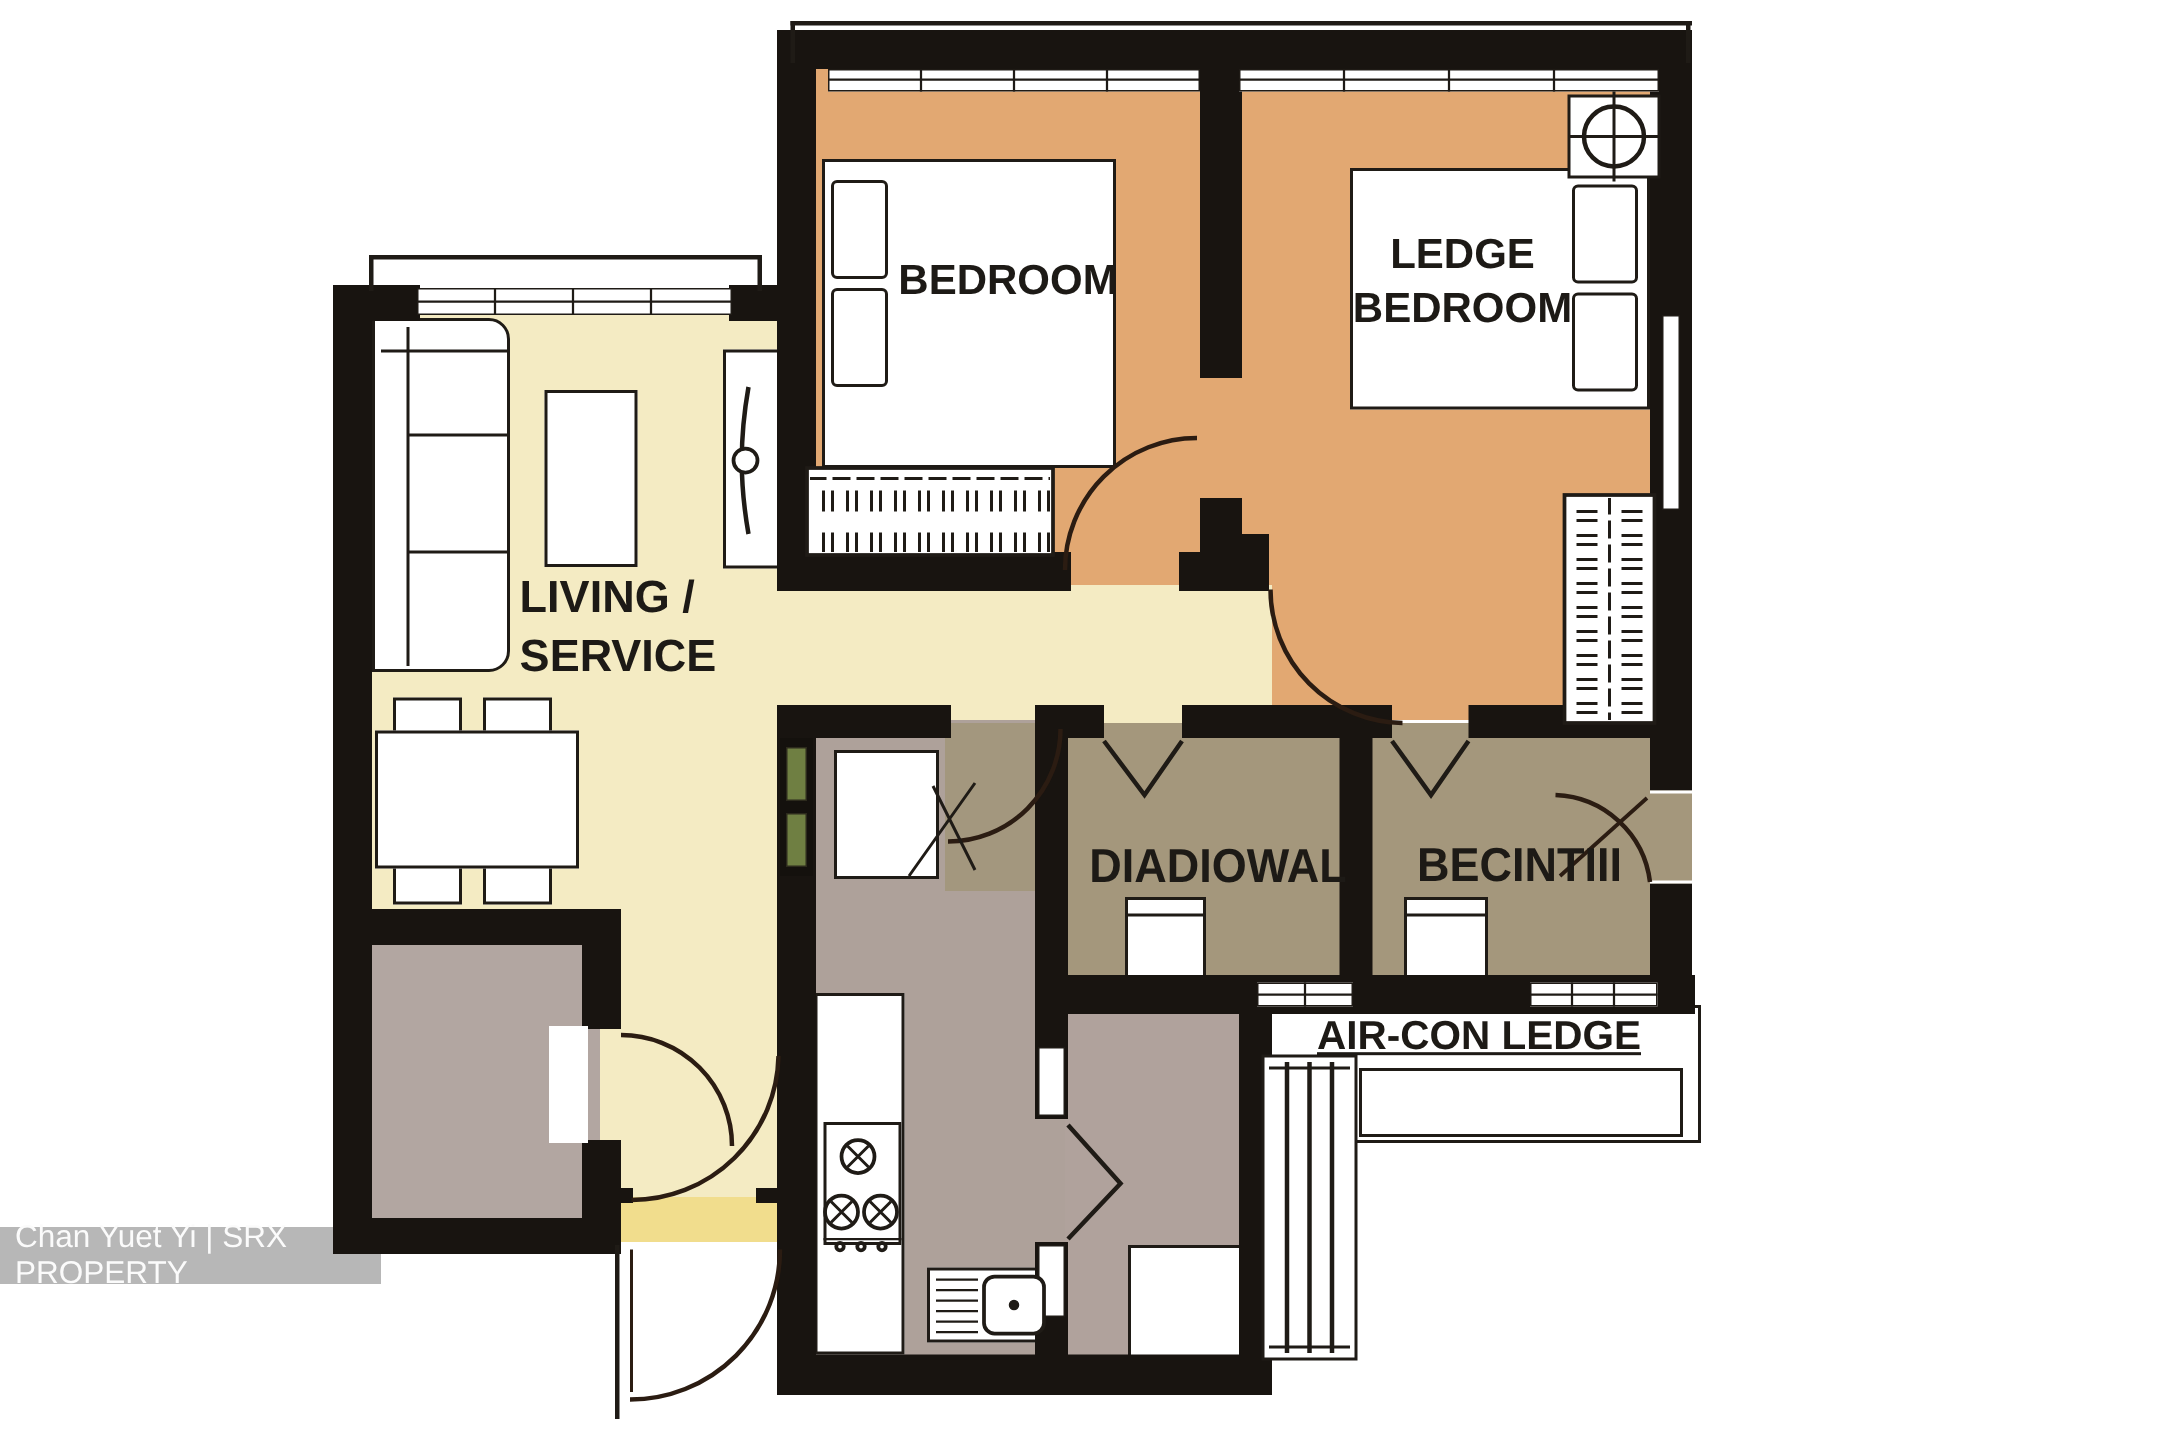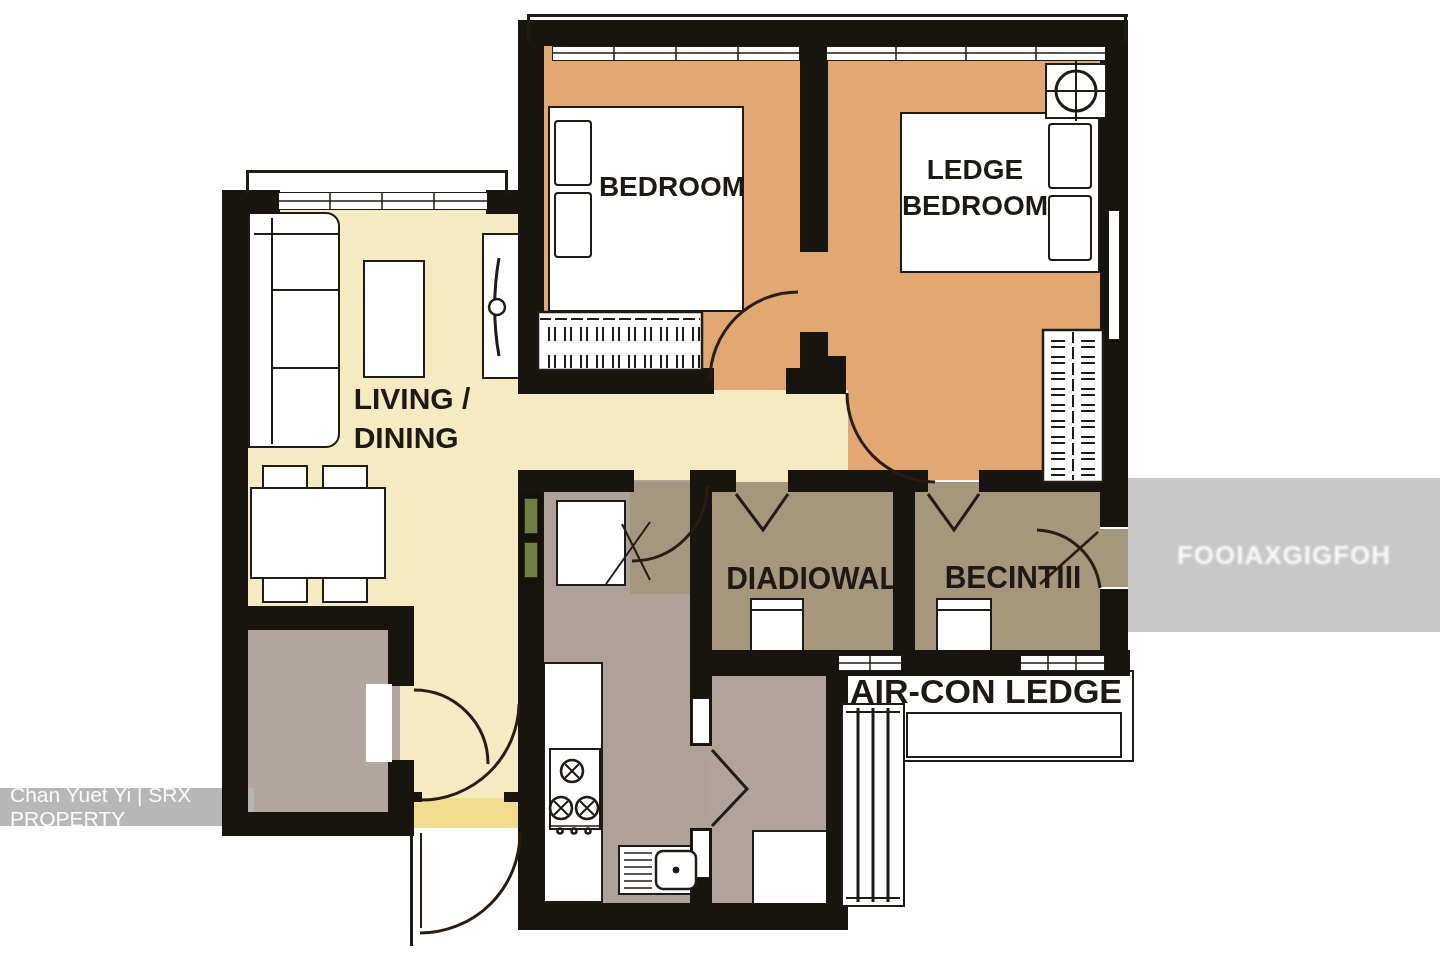--- a/index.html
+++ b/index.html
@@ -24,21 +24,21 @@
   .slit{position:absolute;background:#fff;border:1px solid #1f1b16;box-sizing:border-box;z-index:6;}
   svg.lines{position:absolute;left:0;top:0;z-index:6;}
   
   .lbl{position:absolute;z-index:7;color:#1d1a16;font-weight:bold;text-align:center;
        transform:translate(-50%,-50%);white-space:pre;line-height:1.3;}
   .garbled{filter:blur(0.5px);transform:translate(-50%,-50%) scaleY(1.06);}
   
   .wm-right{position:absolute;left:1128px;top:478px;width:312px;height:154px;
             background:var(--watermark-gray);z-index:3;display:flex;align-items:center;justify-content:center;}
   .wm-right span{color:#fdfdfd;font-size:26px;font-weight:bold;letter-spacing:1px;filter:blur(0.9px);opacity:.95;}
-  .wm-bottom{position:absolute;left:0;top:788px;width:254px;height:38px;background:#b7b7b7;
+  .wm-bottom{position:absolute;left:0;top:818px;width:254px;height:38px;background:#b7b7b7;
              z-index:4;display:flex;align-items:center;}
   .wm-bottom span{color:#fbfbfb;font-size:21px;padding-left:10px;}
   .tanopen{position:absolute;left:1100px;top:527px;width:28px;height:62px;background:var(--bath-floor);
            z-index:6;border-top:2px solid #fff;border-bottom:2px solid #fff;box-sizing:border-box;}
   .greenwin{position:absolute;left:520px;top:492px;width:22px;height:92px;background:#14110d;z-index:6;}
   .greenwin i{position:absolute;left:4px;width:14px;height:36px;background:#6f7f42;
               border:1px solid #2c2a1c;box-sizing:border-box;}
 </style>
 </head>
 <body>
@@ -80,23 +80,20 @@
   <div class="fur" style="left:618px;top:845px;width:84px;height:50px;"></div>
 
   <div class="fur" style="left:750px;top:598px;width:54px;height:62px;border-width:2px;"></div>
   <div class="fur" style="left:936px;top:598px;width:56px;height:62px;border-width:2px;"></div>
 
   <div class="fur" style="left:752px;top:830px;width:76px;height:76px;border-width:2px;"></div>
 
   <div class="fur" style="left:838px;top:670px;width:296px;height:92px;border-width:2.5px;"></div>
   <div class="fur" style="left:906px;top:712px;width:216px;height:46px;border-width:2.5px;"></div>
 
-  <div class="wm-right">
-    <span>FOOIAXGIGFOH</span>
-  </div>
   <div class="wm-bottom">
     <span>Chan Yuet Yi | SRX PROPERTY</span>
   </div>
 
   <div class="w" style="left:518px;top:20px;width:610px;height:26px;"></div>
   <div class="w" style="left:518px;top:20px;width:26px;height:374px;"></div>
   <div class="w" style="left:800px;top:20px;width:28px;height:232px;"></div>
   <div class="w" style="left:800px;top:332px;width:28px;height:62px;"></div>
   <div class="w" style="left:518px;top:368px;width:196px;height:26px;"></div>
   <div class="w" style="left:786px;top:368px;width:42px;height:26px;"></div>
@@ -270,18 +267,18 @@
       <line x1="858" y1="708" x2="858" y2="902" stroke="#1f1b16" stroke-width="3"></line>
       <line x1="873" y1="708" x2="873" y2="902" stroke="#1f1b16" stroke-width="3"></line>
       <line x1="888" y1="708" x2="888" y2="902" stroke="#1f1b16" stroke-width="3"></line>
       <line x1="846" y1="712" x2="900" y2="712" stroke="#1f1b16" stroke-width="2"></line>
       <line x1="846" y1="898" x2="900" y2="898" stroke="#1f1b16" stroke-width="2"></line>
     </g>
   </svg>
 
   <div class="lbl" style="left:672px;top:187px;font-size:28px;">BEDROOM</div>
   <div class="lbl" style="left:975px;top:188px;font-size:28px;"><span>LEDGE</span><br><span>BEDROOM</span></div>
-  <div class="lbl" style="left:412px;top:418px;font-size:30px;text-align:left;"><span>LIVING /</span><br><span>DINING</span></div>
+  <div class="lbl" style="left:412px;top:418px;font-size:30px;text-align:left;"><span>LIVING /</span><br><span>SERVICE</span></div>
   <div class="lbl garbled" style="left:812px;top:578px;font-size:30px;">DIADIOWAL</div>
   <div class="lbl garbled" style="left:1013px;top:577px;font-size:30px;">BECINTIII</div>
-  <div class="lbl" style="left:986px;top:691px;font-size:34px;">AIR-CON LEDGE</div>
+  <div class="lbl" style="left:986px;top:691px;font-size:27px;text-decoration:underline;">AIR-CON LEDGE</div>
 
 </div>
 
 </body></html>

